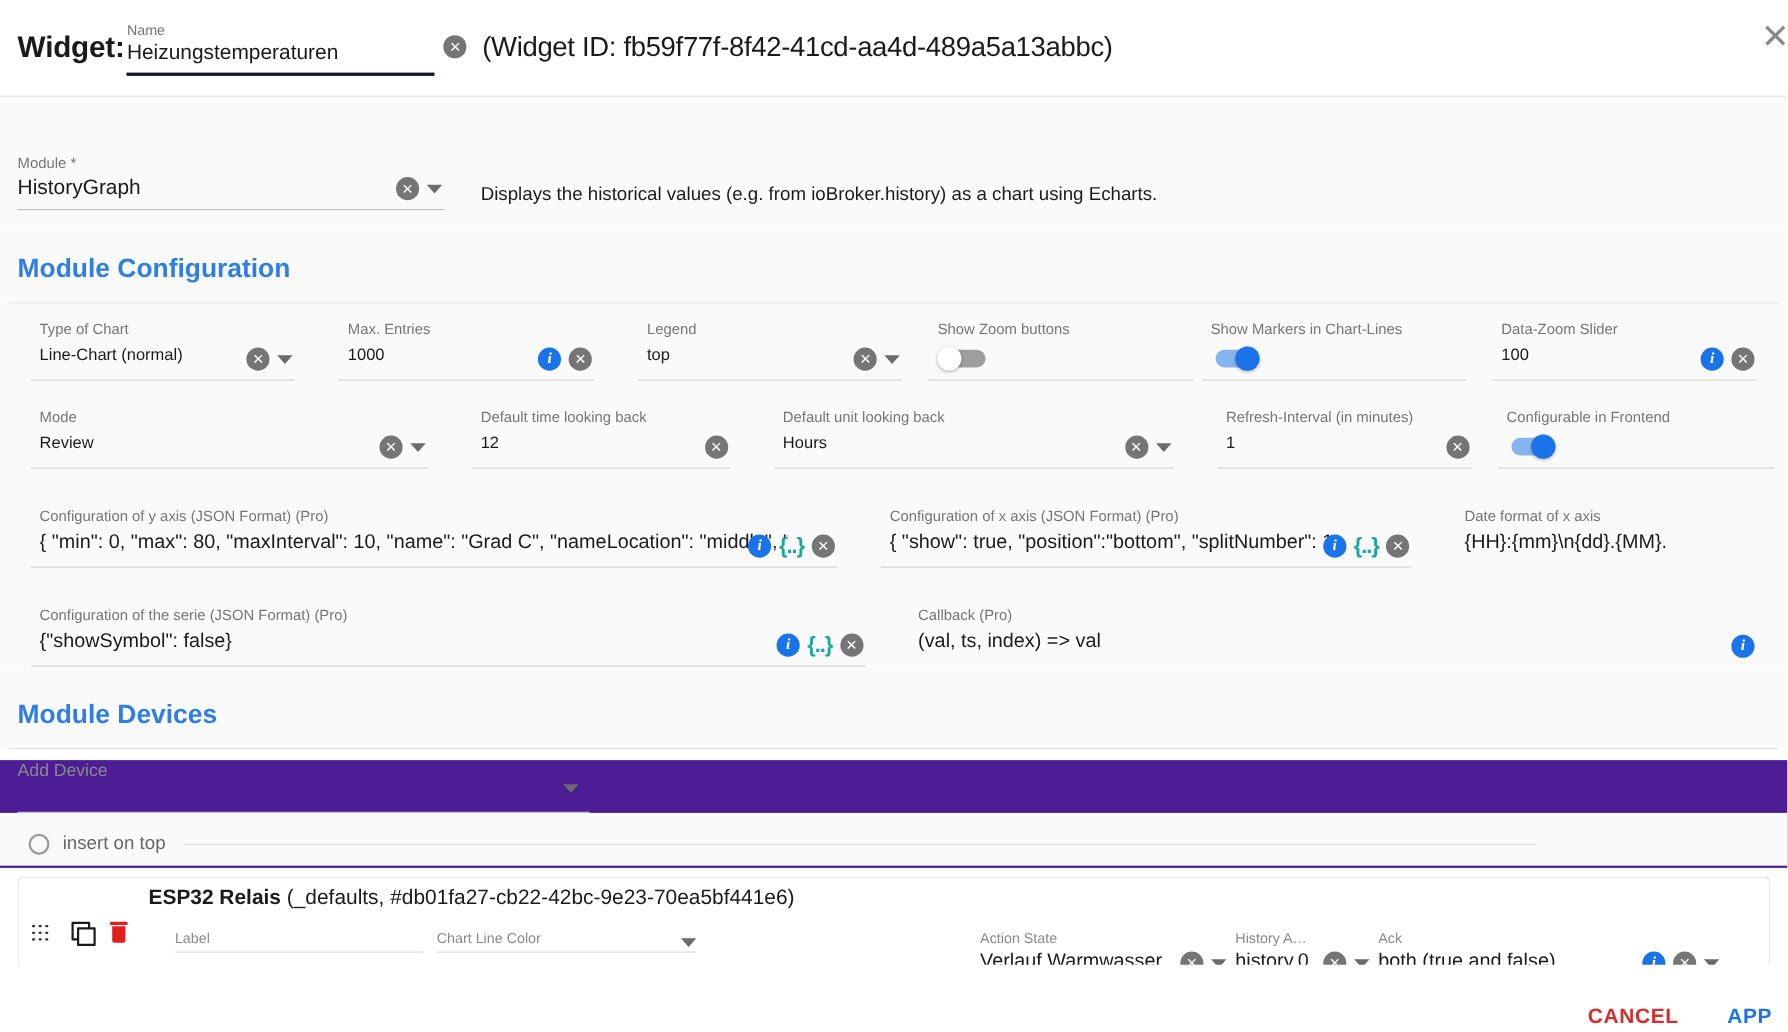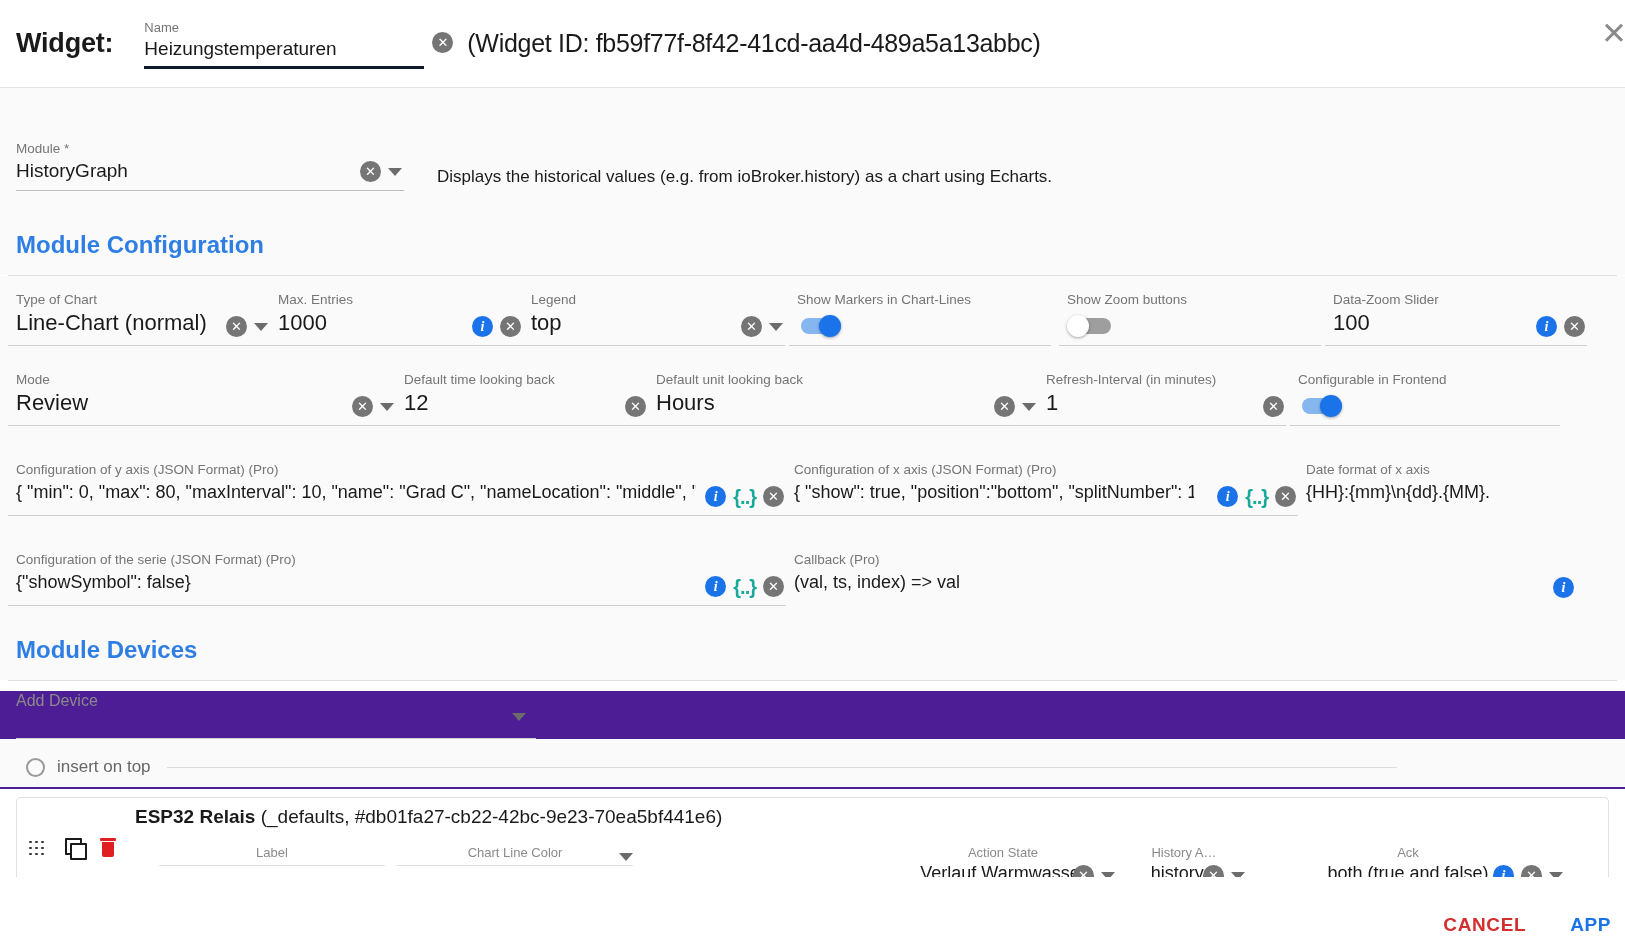--- a/index.html
+++ b/index.html
@@ -20,21 +20,21 @@
     padding: 0 16px;
     display: flex;
     align-items: center;
     border-bottom: 1px solid #e4e4e4;
   }
   .widget-label {
     font-size: 27px;
     font-weight: 700;
     color: #1a1a1a;
     letter-spacing: -0.2px;
-    margin-right: 31px;
+    margin-right: 2px;
   }
   .name-field {
     position: relative;
     width: 280px;
     border-bottom: 3px solid #0f172a;
     padding-bottom: 4px;
     margin-right: 8px;
   }
   .name-field .flab {
     font-size: 13px; color: #757575; line-height: 17px;
@@ -93,33 +93,33 @@
   }
   .hr { height: 1px; background: #e0e0e0; margin: 0 8px; }
 
   
   .fields-wrap { background: #fafafa; padding: 0 8px; }
   .frow { display: flex; align-items: flex-start; padding: 14px 0 0 0; }
   .field {
     position: relative;
     border-bottom: 1px solid #cfcfcf;
     padding: 0 4px 6px 8px;
-    margin: 0 0;
+    margin: 0 20px;
     min-height: 56px;
   }
   .field.noline { border-bottom: none; }
   .flab {
     font-size: 13.5px;
     color: #757575;
     line-height: 19px;
     white-space: nowrap;
     overflow: hidden;
   }
   .fval {
-    font-size: 22px;
+    font-size: 15px;
     color: #1a1a1a;
     line-height: 27px;
     white-space: nowrap;
     overflow: hidden;
   }
   .fval.mono-ish { font-size: 18px; }
 
   
   .ficons {
     position: absolute;
@@ -216,21 +216,20 @@
   
   .devcard {
     position: relative;
     margin: 8px 16px 0 16px;
     background: #ffffff;
     border: 1px solid #e0e0e0;
     border-bottom: none;
     border-radius: 5px 5px 0 0;
     height: 80px;
     overflow: hidden;
-    text-align: center;
   }
   .dev-title {
     position: absolute;
     left: 118px; top: 8px;
     font-size: 19px;
     color: #1a1a1a;
     white-space: nowrap;
   }
   .dev-title b { font-weight: 700; }
   .dev-tools {
@@ -359,30 +358,30 @@
       <div class="field" style="width:262px">
         <div class="flab">Legend</div>
         <div class="fval">top</div>
         <div class="ficons">
           <span class="ico-clear">✕</span>
           <span class="ico-caret"></span>
         </div>
       </div>
 
       <div class="switch-field" style="width:262px;border-bottom:1px solid #cfcfcf">
+        <div class="flab">Show Zoom buttons</div>
+        <div class="switch off">
+          <span class="track"></span>
+          <span class="knob"></span>
+        </div>
+      </div>
+
+      <div class="switch-field" style="width:262px;border-bottom:1px solid #cfcfcf">
         <div class="flab">Show Markers in Chart-Lines</div>
         <div class="switch on">
-          <span class="track"></span>
-          <span class="knob"></span>
-        </div>
-      </div>
-
-      <div class="switch-field" style="width:262px;border-bottom:1px solid #cfcfcf">
-        <div class="flab">Show Zoom buttons</div>
-        <div class="switch off">
           <span class="track"></span>
           <span class="knob"></span>
         </div>
       </div>
 
       <div class="field" style="width:262px">
         <div class="flab">Data-Zoom Slider</div>
         <div class="fval">100</div>
         <div class="ficons">
           <span class="ico-info">i</span>

